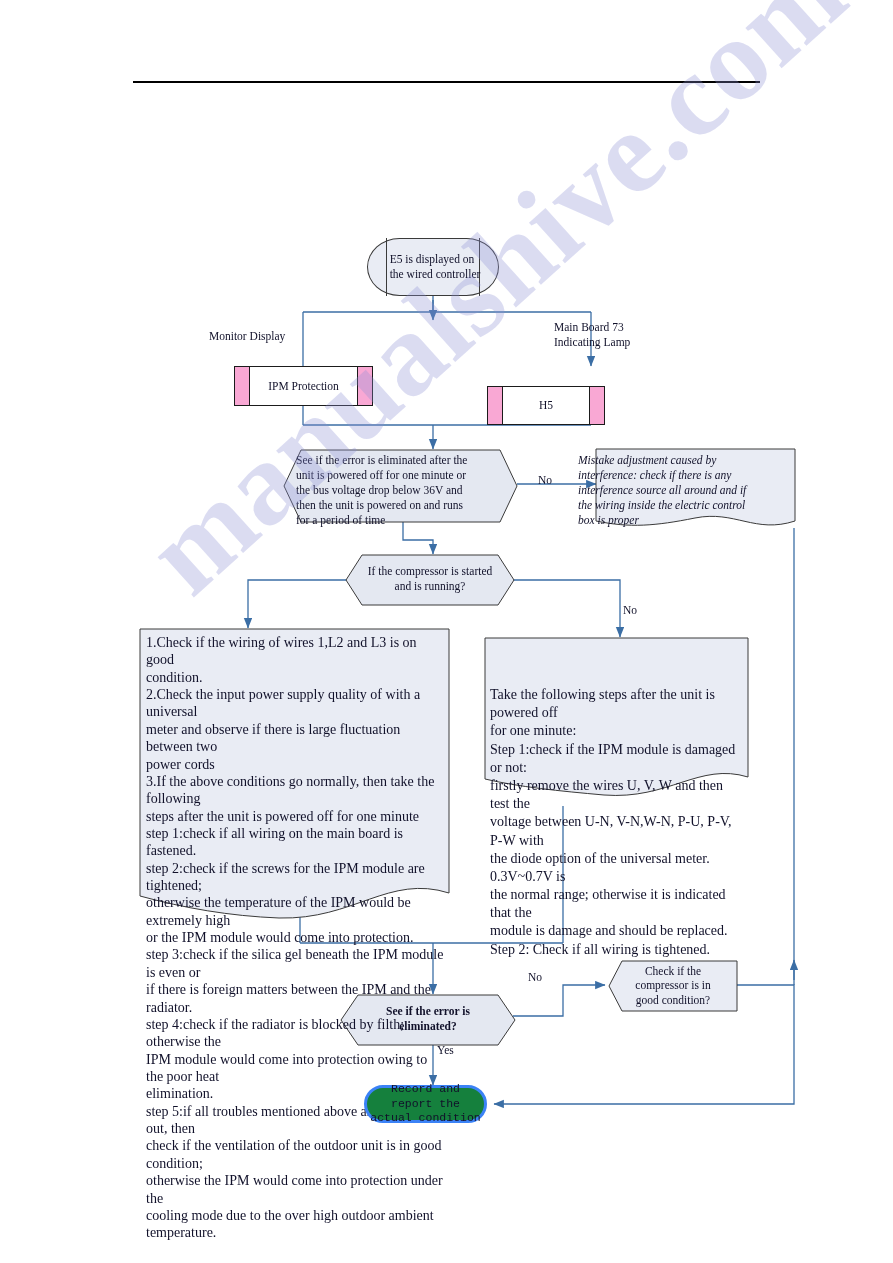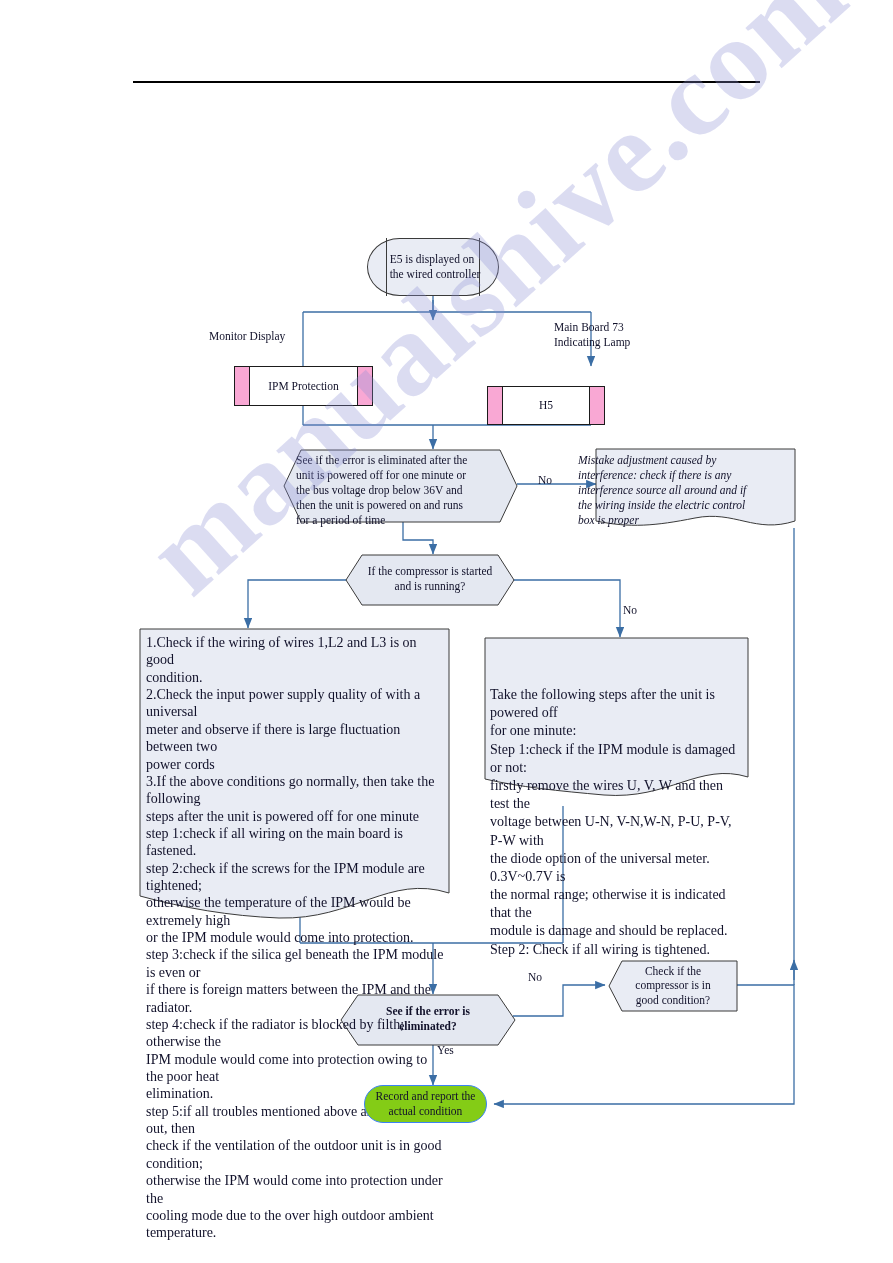--- a/index.html
+++ b/index.html
@@ -76,23 +76,24 @@
     line-height: 1.28;
     color: #11112a;
   }
   .node .txt {
     display: block;
     white-space: pre-line;
   }
 
   
   .term {
-    border: 1px solid #3b82f6;
-    background: #84cc16;
+    border: 3px solid #3b82f6;
+    background: #15803d;
     border-radius: 999px;
+    font-family: Liberation Mono, monospace;
   }
   
   .term-top {
     border: 1px solid #3a3a3a;
     background: #e9ecf4;
     border-radius: 38px / 34px;
   }
   .term-top .inner-line-l,
   .term-top .inner-line-r {
     position: absolute;

